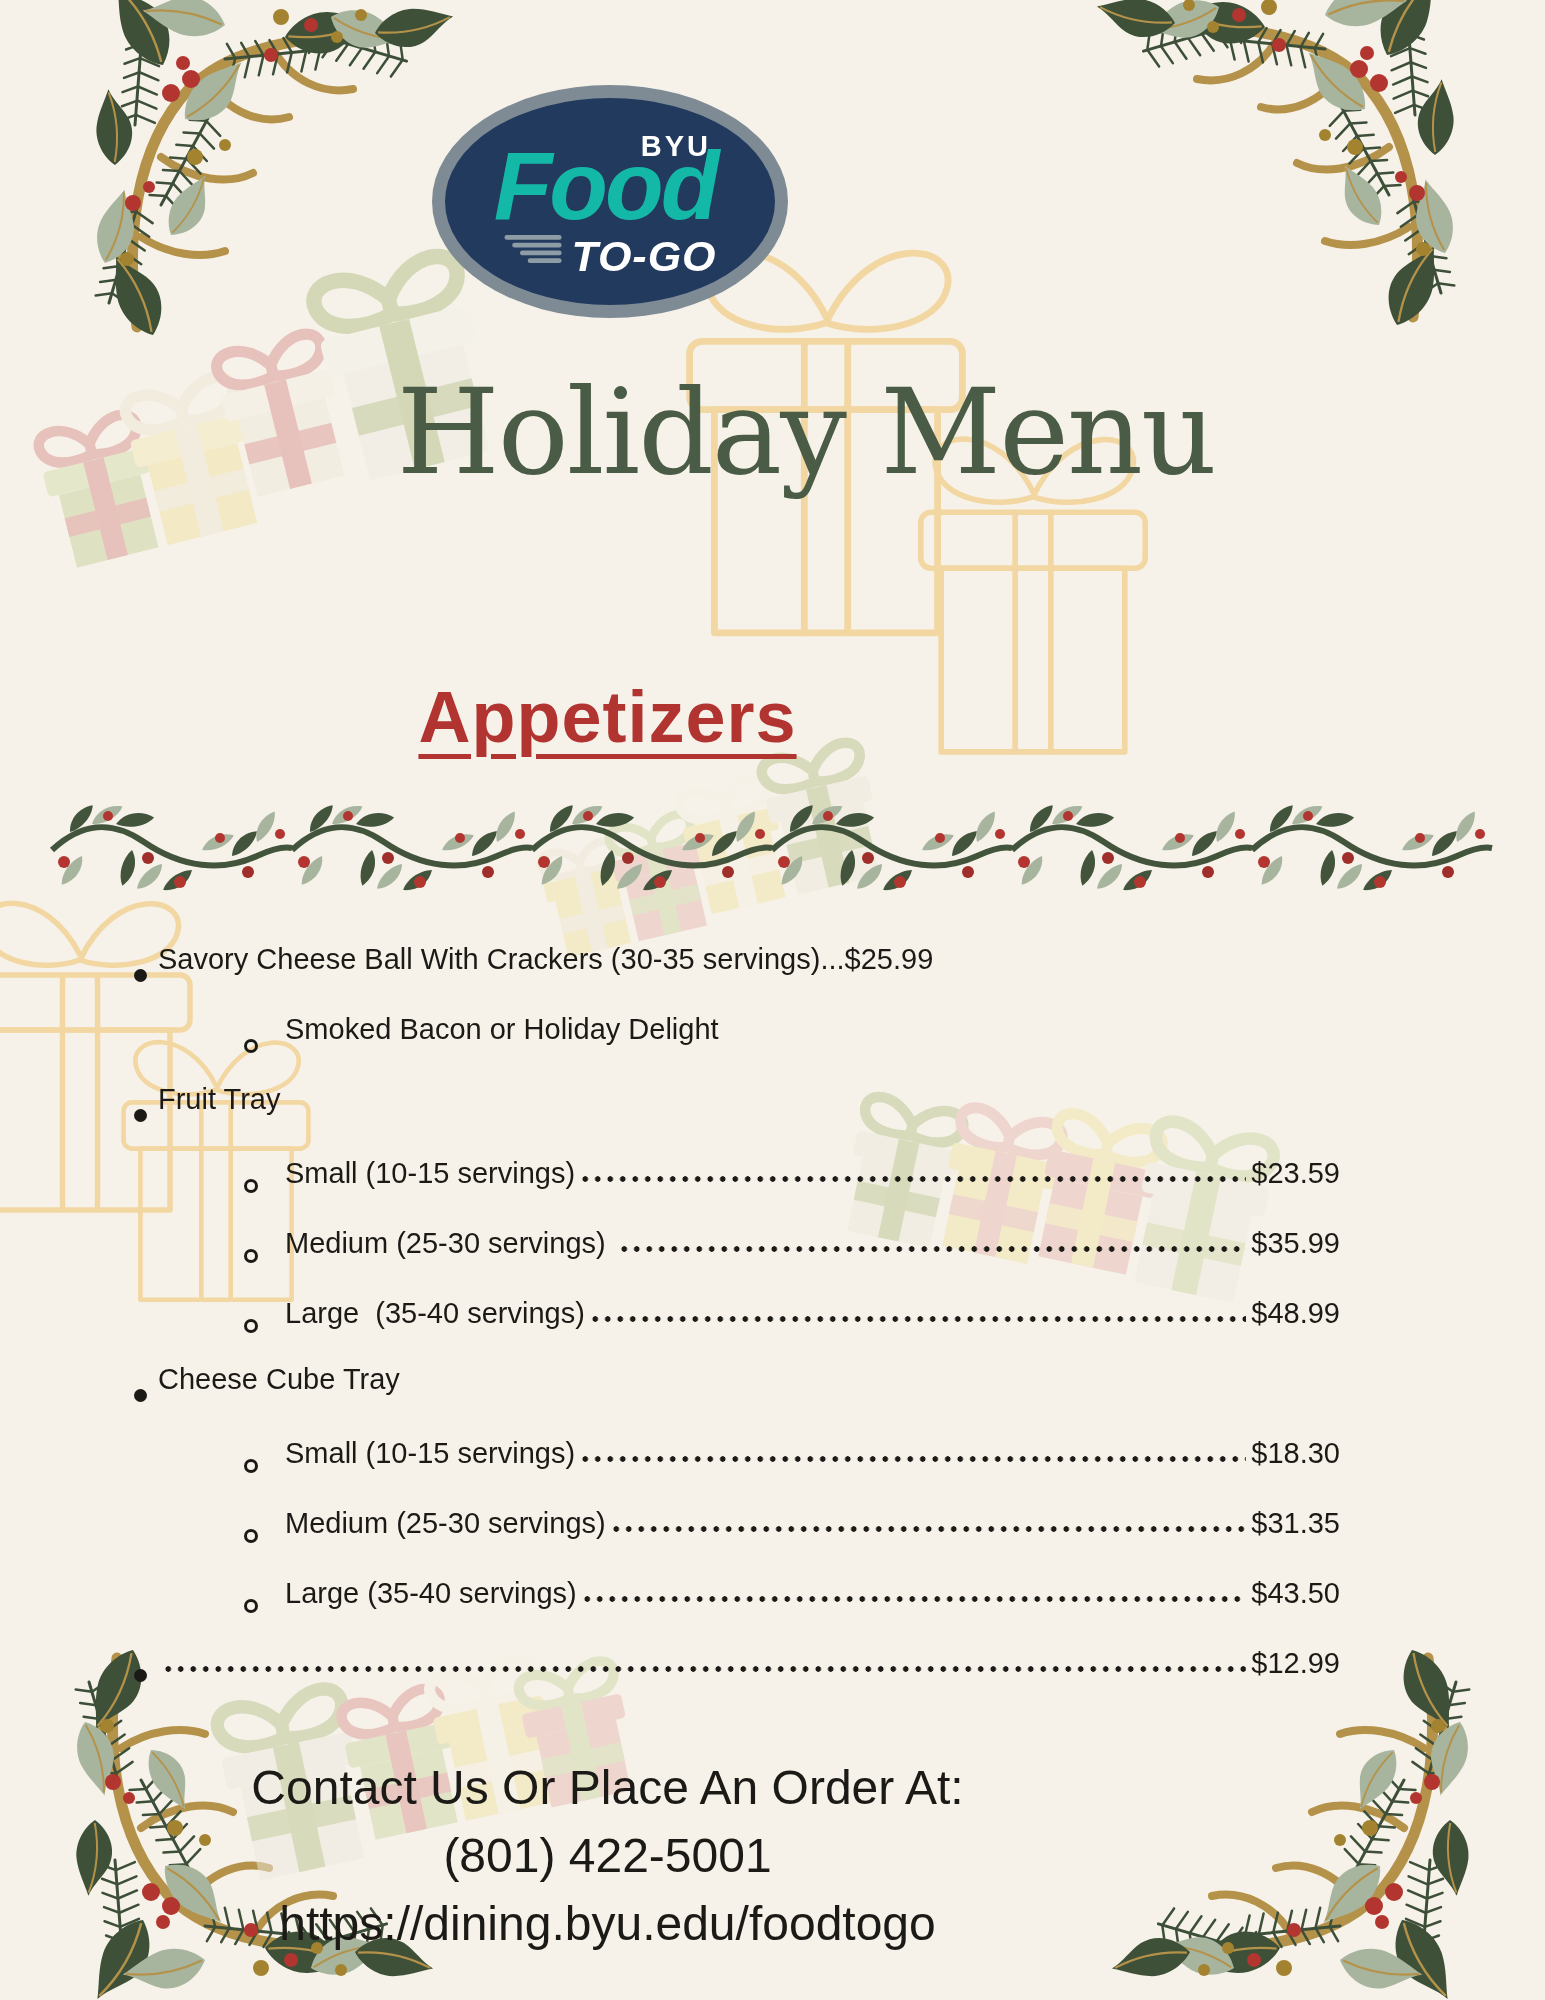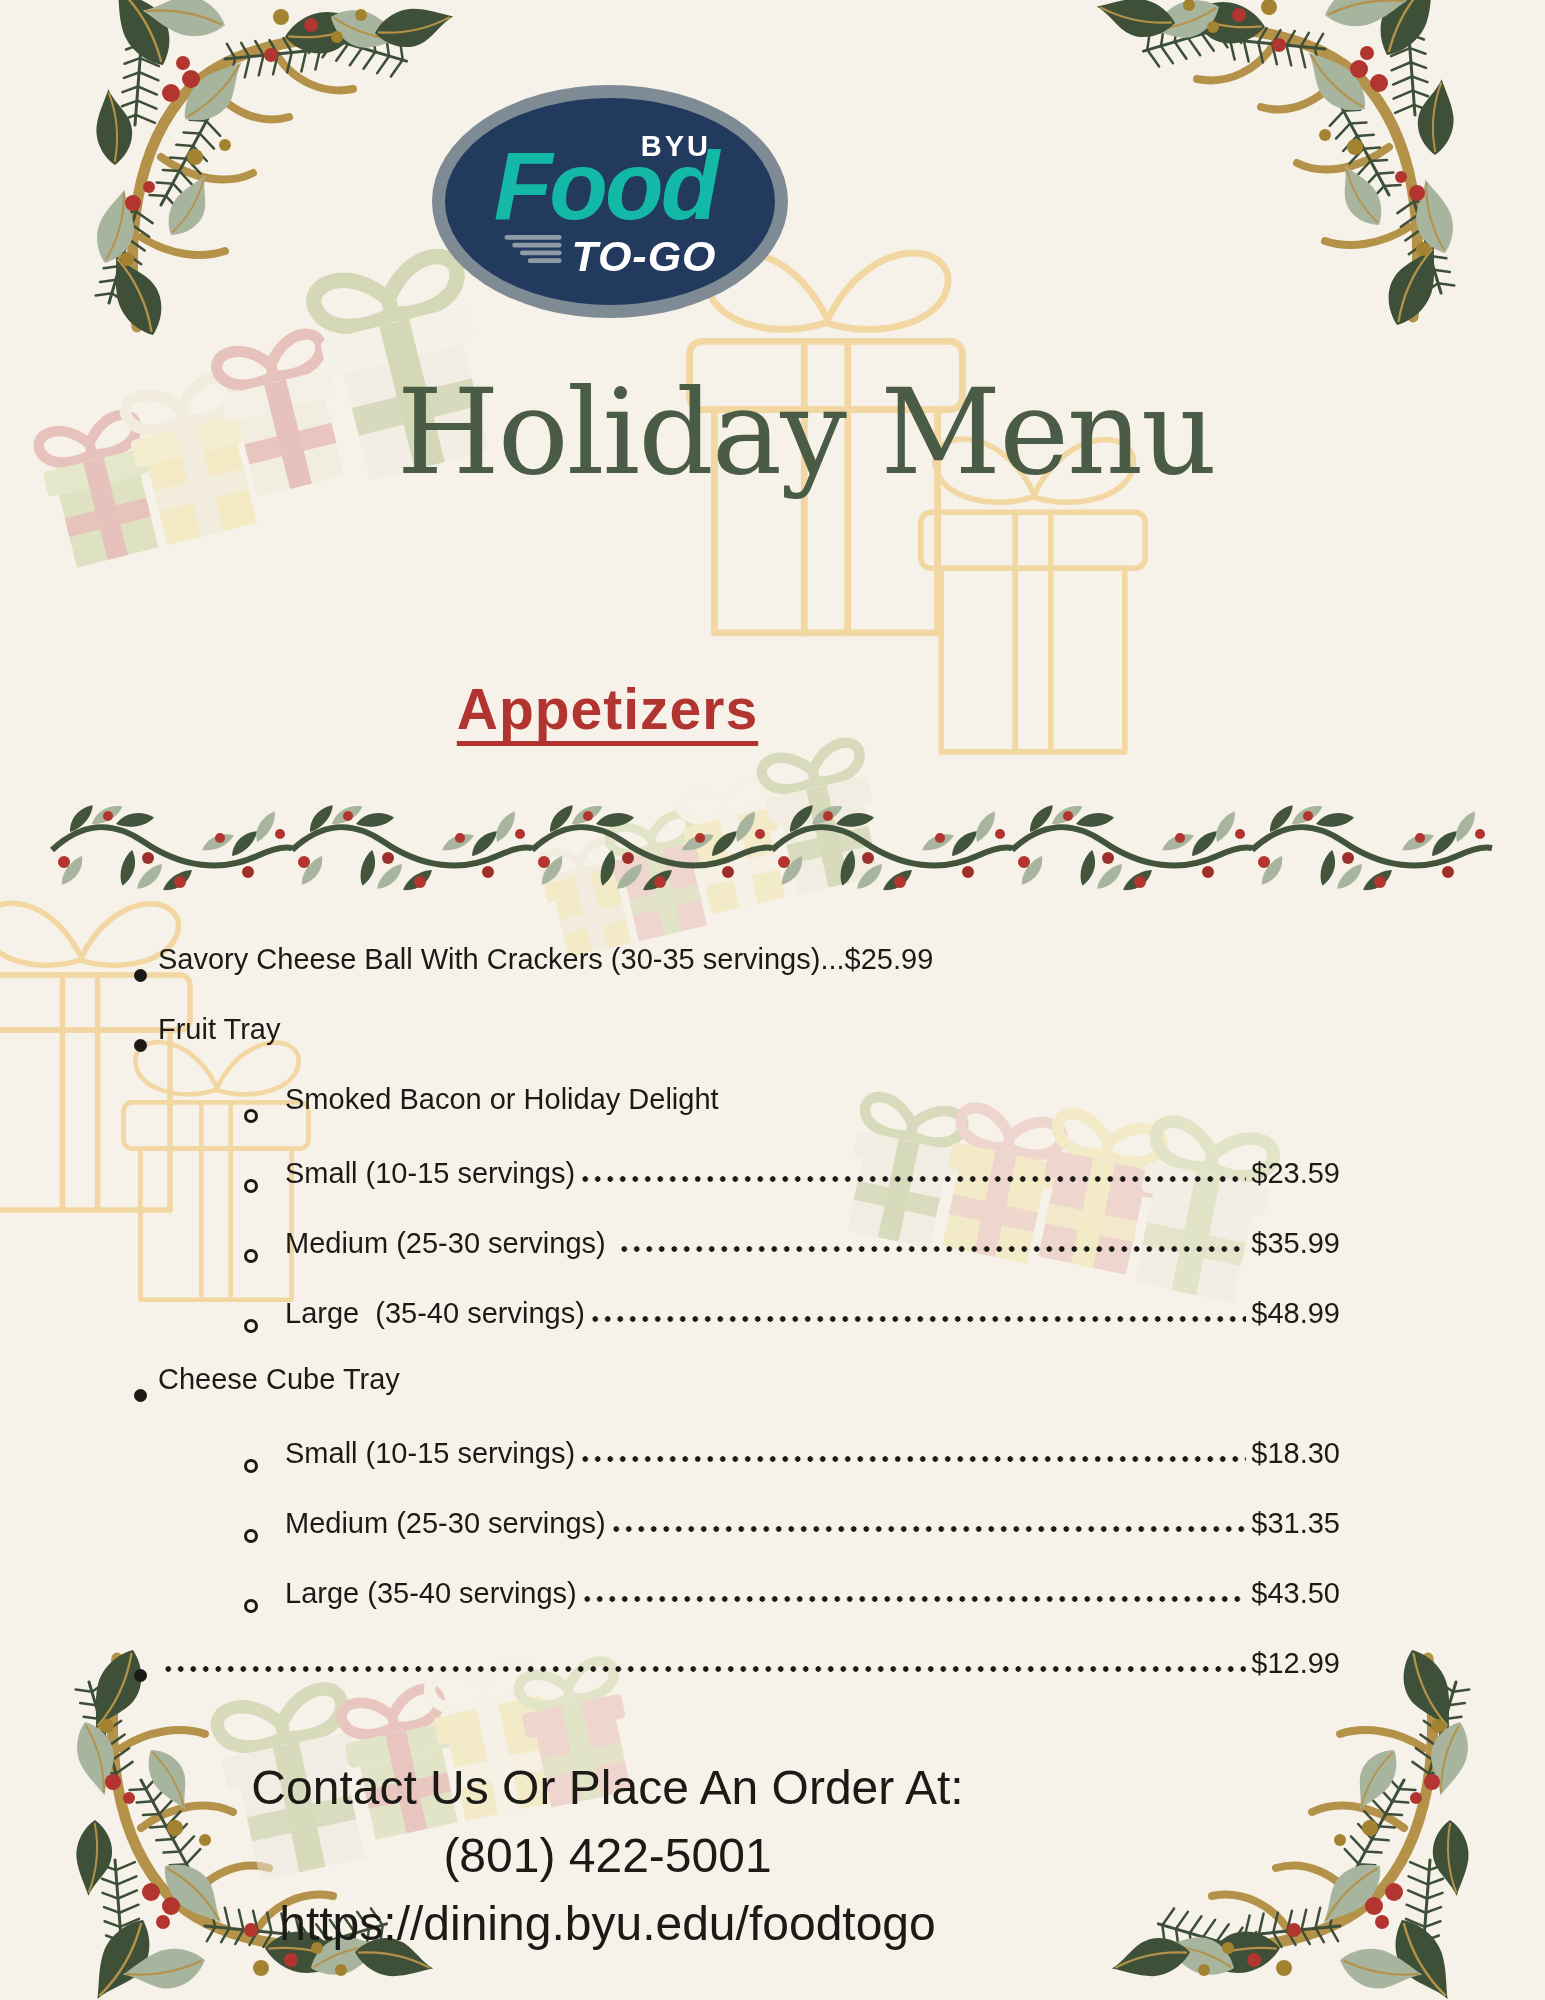--- a/index.html
+++ b/index.html
@@ -30,21 +30,21 @@
   .logo-togo{color:#fff;font-weight:bold;font-style:italic;font-size:43px;letter-spacing:1px;}
 
   
   .title{
     position:absolute;left:0;top:362px;width:1215px;text-align:right;z-index:2;
     font-family:"DejaVu Serif",serif;font-size:118px;line-height:1.2;
     color:var(--green);letter-spacing:-2px;
   }
   .section{position:absolute;left:0;top:676px;width:1215px;text-align:center;z-index:2;}
   .section-text{
-    font-size:57px;font-weight:bold;color:var(--red);letter-spacing:1px;
+    font-size:72px;font-weight:bold;color:var(--red);letter-spacing:1px;
     text-decoration:underline;text-decoration-thickness:5px;text-underline-offset:12px;
   }
 
   
   .menu{position:absolute;left:120px;top:943px;width:1220px;z-index:2;font-size:29px;}
   .row{display:flex;align-items:baseline;height:70px;position:relative;}
   .row .lbl{white-space:pre;}
   .lvl1{padding-left:38px;}
   .lvl2{padding-left:165px;}
   .lvl1::before{
@@ -222,25 +222,25 @@
 
 <div class="title">Holiday Menu</div>
 <div class="section">
   <span class="section-text">Appetizers</span>
 </div>
 
 <div class="menu" id="menu">
     <div class="row lvl1">
       <span class="lbl">Savory Cheese Ball With Crackers (30-35 servings)...$25.99</span>
     </div>
+    <div class="row lvl2">
+      <span class="lbl">Smoked Bacon or Holiday Delight</span>
+    </div>
     <div class="row lvl1">
       <span class="lbl">Fruit Tray</span>
-    </div>
-    <div class="row lvl2">
-      <span class="lbl">Smoked Bacon or Holiday Delight</span>
     </div>
     <div class="row lvl2">
       <span class="lbl">Small (10-15 servings)</span>
       <span class="lead"></span>
       <span class="price">$23.59</span>
     </div>
     <div class="row lvl2">
       <span class="lbl">Medium (25-30 servings) </span>
       <span class="lead"></span>
       <span class="price">$35.99</span>

